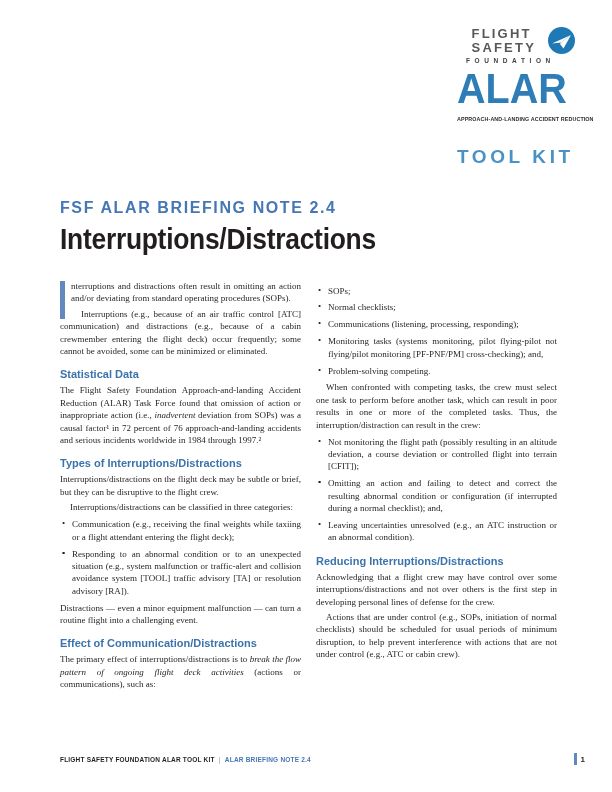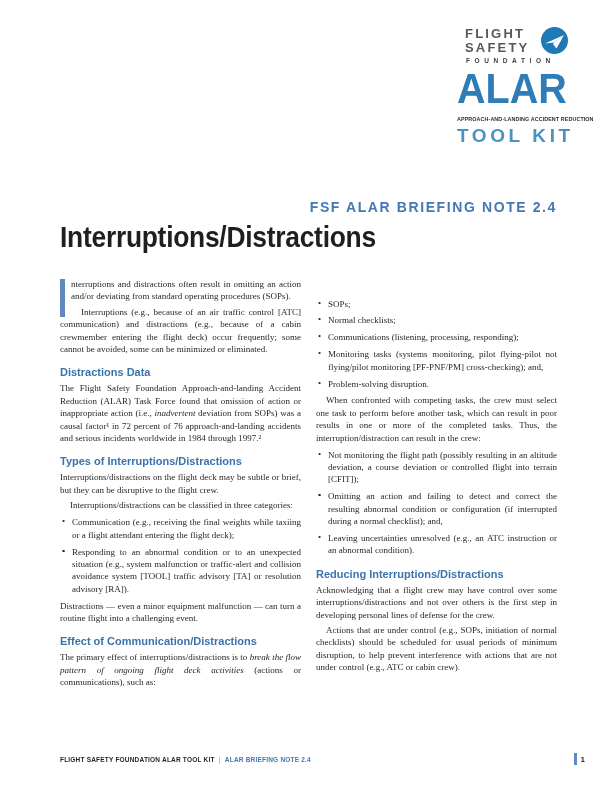--- a/index.html
+++ b/index.html
@@ -12,35 +12,35 @@
     --logo-gray:#57585A;
   }
   html,body{margin:0;padding:0;background:#fff;}
   .page{
     position:relative;width:612px;height:792px;background:#ffffff;overflow:hidden;
     font-family:"Liberation Serif", serif;color:var(--body-text);
   }
 
   
   .logo{position:absolute;top:27px;left:457px;width:118px;font-family:"Liberation Sans", sans-serif;}
-  .fs-row{display:flex;align-items:center;gap:12px;padding-left:8px;}
+  .fs-row{display:flex;align-items:center;gap:12px;padding-left:8px;justify-content:flex-end;}
   .fs-words{font-size:13px;font-weight:bold;color:var(--logo-gray);letter-spacing:2.2px;line-height:13.5px;}
   .fs-circle{width:27px;height:27px;flex:0 0 auto;}
   .foundation{font-size:6.5px;font-weight:bold;color:#414042;letter-spacing:4.6px;padding-left:9px;margin-top:3px;}
   .alar{font-size:43px;font-weight:bold;color:var(--logo-blue);line-height:38px;margin-top:5px;display:inline-block;transform:scaleX(.92);transform-origin:left;}
   .tagline{font-size:5.6px;font-weight:bold;color:#2E2E30;letter-spacing:.1px;white-space:nowrap;display:inline-block;transform:scaleX(.96);transform-origin:left;margin-top:2px;}
-  .toolkit{font-size:19px;font-weight:bold;color:var(--toolkit-blue);letter-spacing:3.6px;margin-top:0;}
+  .toolkit{font-size:19px;font-weight:bold;color:var(--toolkit-blue);letter-spacing:3.6px;margin-top:21px;}
 
   
   .header{padding:199px 55px 0 60px;}
-  .kicker{font-family:"Liberation Sans", sans-serif;font-size:14px;font-weight:bold;letter-spacing:1.6px;color:var(--kicker-blue);text-align:right;}
+  .kicker{font-family:"Liberation Sans", sans-serif;font-size:16px;font-weight:bold;letter-spacing:1.6px;color:var(--kicker-blue);}
   .title{font-family:"Liberation Sans", sans-serif;font-size:30px;font-weight:bold;color:#221E1F;display:inline-block;transform:scaleX(.88);transform-origin:left;letter-spacing:-.3px;margin-top:5px;white-space:nowrap;}
 
   
-  .cols{display:flex;gap:15px;margin:24px 55px 0 60px;align-items:center;}
+  .cols{display:flex;gap:15px;margin:24px 55px 0 60px;}
   .col{flex:1 1 0;min-width:0;}
   .para{font-size:9px;line-height:12.4px;margin:0 0 3px;text-align:justify;}
   .para.indent{text-indent:10px;}
   .dropcap-bar{float:left;width:5px;height:38px;background:var(--accent-bar-blue);margin:1px 6px 0 0;}
   .sec-h{font-family:"Liberation Sans", sans-serif;font-size:11px;font-weight:bold;color:var(--heading-blue);margin:11px 0 4px;}
   .bullet{position:relative;padding-left:12px;margin:4.5px 0;font-size:9px;line-height:12.4px;text-align:justify;}
   .bullet .dot{position:absolute;left:2px;top:-1px;}
   i{}
 
   
@@ -77,38 +77,38 @@
 
   <div class="header">
     <div class="kicker">FSF ALAR BRIEFING NOTE 2.4</div>
     <div><span class="title">Interruptions/Distractions</span></div>
   </div>
 
   <div class="cols">
     <div class="col">
         <div class="para"><span class="dropcap-bar"></span><span>nterruptions and distractions often result in omitting an action and/or deviating from standard operating procedures (SOPs).</span></div>
         <div class="para indent"><span>Interruptions (e.g., because of an air traffic control [ATC] communication) and distractions (e.g., because of a cabin crewmember entering the flight deck) occur frequently; some cannot be avoided, some can be minimized or eliminated.</span></div>
-        <div class="sec-h">Distractions Data</div>
+        <div class="sec-h">Statistical Data</div>
         <div class="para"><span>The Flight Safety Foundation Approach-and-landing Accident Reduction (ALAR) Task Force found that omission of action or inappropriate action (i.e., <i>inadvertent</i> deviation from SOPs) was a causal factor¹ in 72 percent of 76 approach-and-landing accidents and serious incidents worldwide in 1984 through 1997.²</span></div>
         <div class="sec-h">Types of Interruptions/Distractions</div>
         <div class="para"><span>Interruptions/distractions on the flight deck may be subtle or brief, but they can be disruptive to the flight crew.</span></div>
         <div class="para indent"><span>Interruptions/distractions can be classified in three categories:</span></div>
         <div class="bullet"><span class="dot">•</span><span>Communication (e.g., receiving the final weights while taxiing or a flight attendant entering the flight deck);</span></div>
         <div class="bullet"><span class="dot">•</span></div>
         <div class="bullet"><span class="dot">•</span><span>Responding to an abnormal condition or to an unexpected situation (e.g., system malfunction or traffic-alert and collision avoidance system [TOOL] traffic advisory [TA] or resolution advisory [RA]).</span></div>
         <div class="para"><span>Distractions — even a minor equipment malfunction — can turn a routine flight into a challenging event.</span></div>
         <div class="sec-h">Effect of Communication/Distractions</div>
         <div class="para"><span>The primary effect of interruptions/distractions is to <i>break the flow pattern of ongoing flight deck activities</i> (actions or communications), such as:</span></div>
       </div>
     <div class="col">
         <div class="bullet"><span class="dot">•</span><span>SOPs;</span></div>
         <div class="bullet"><span class="dot">•</span><span>Normal checklists;</span></div>
         <div class="bullet"><span class="dot">•</span><span>Communications (listening, processing, responding);</span></div>
         <div class="bullet"><span class="dot">•</span><span>Monitoring tasks (systems monitoring, pilot flying-pilot not flying/pilot monitoring [PF-PNF/PM] cross-checking); and,</span></div>
-        <div class="bullet"><span class="dot">•</span><span>Problem-solving disruption.</span></div>
+        <div class="bullet"><span class="dot">•</span><span>Problem-solving competing.</span></div>
         <div class="para indent"><span>When confronted with competing tasks, the crew must select one task to perform before another task, which can result in poor results in one or more of the completed tasks. Thus, the interruption/distraction can result in the crew:</span></div>
         <div class="bullet"><span class="dot">•</span><span>Not monitoring the flight path (possibly resulting in an altitude deviation, a course deviation or controlled flight into terrain [CFIT]);</span></div>
         <div class="bullet"><span class="dot">•</span></div>
         <div class="bullet"><span class="dot">•</span><span>Omitting an action and failing to detect and correct the resulting abnormal condition or configuration (if interrupted during a normal checklist); and,</span></div>
         <div class="bullet"><span class="dot">•</span><span>Leaving uncertainties unresolved (e.g., an ATC instruction or an abnormal condition).</span></div>
         <div class="sec-h">Reducing Interruptions/Distractions</div>
         <div class="para"><span>Acknowledging that a flight crew may have control over some interruptions/distractions and not over others is the first step in developing personal lines of defense for the crew.</span></div>
         <div class="para indent"><span>Actions that are under control (e.g., SOPs, initiation of normal checklists) should be scheduled for usual periods of minimum disruption, to help prevent interference with actions that are not under control (e.g., ATC or cabin crew).</span></div>
       </div>
   </div>

